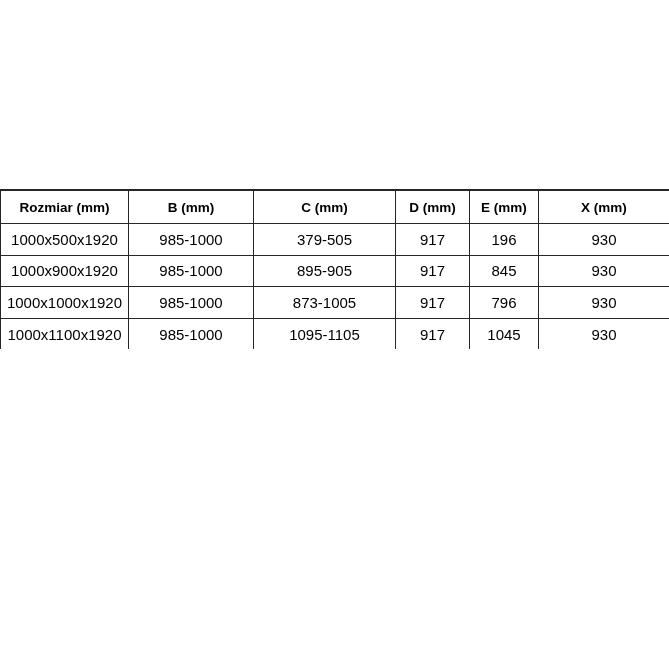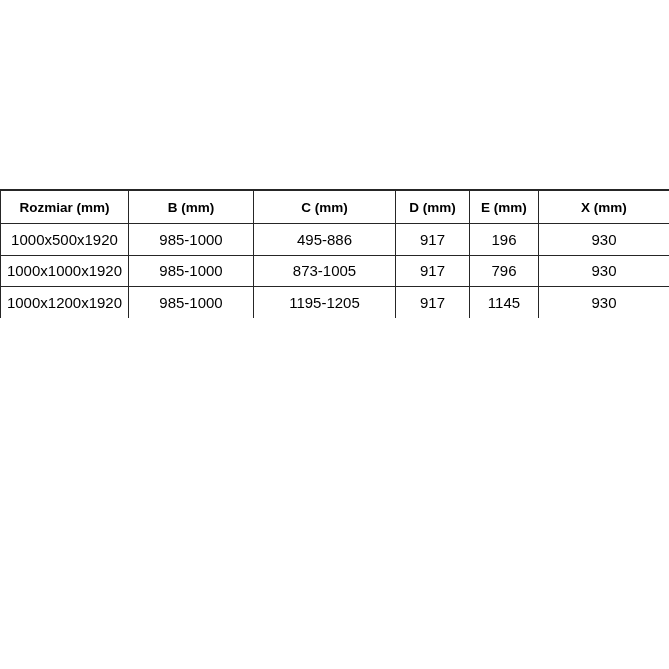--- a/index.html
+++ b/index.html
@@ -73,36 +73,44 @@
         <th>C (mm)</th>
         <th>D (mm)</th>
         <th>E (mm)</th>
         <th>X (mm)</th>
       </tr>
     </thead>
     <tbody>
       <tr>
         <td>1000x500x1920</td>
         <td>985-1000</td>
-        <td>495-886</td>
+        <td>379-505</td>
         <td>917</td>
         <td>196</td>
+        <td>930</td>
+      </tr>
+      <tr>
+        <td>1000x900x1920</td>
+        <td>985-1000</td>
+        <td>895-905</td>
+        <td>917</td>
+        <td>845</td>
         <td>930</td>
       </tr>
       <tr>
         <td>1000x1000x1920</td>
         <td>985-1000</td>
         <td>873-1005</td>
         <td>917</td>
         <td>796</td>
         <td>930</td>
       </tr>
       <tr>
-        <td>1000x1200x1920</td>
+        <td>1000x1100x1920</td>
         <td>985-1000</td>
-        <td>1195-1205</td>
+        <td>1095-1105</td>
         <td>917</td>
-        <td>1145</td>
+        <td>1045</td>
         <td>930</td>
       </tr>
     </tbody>
   </table>
 </div>
 
 </body></html>

